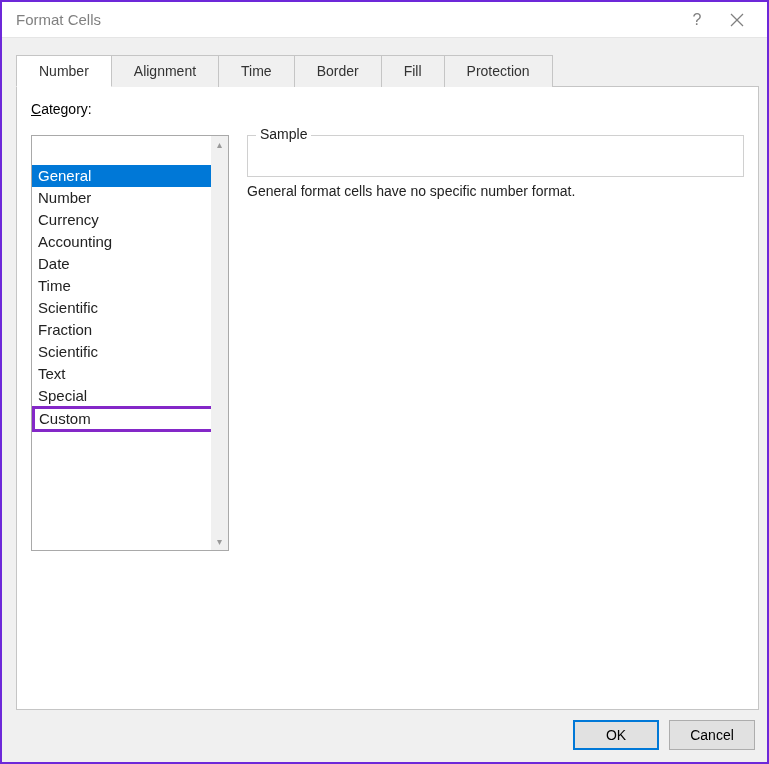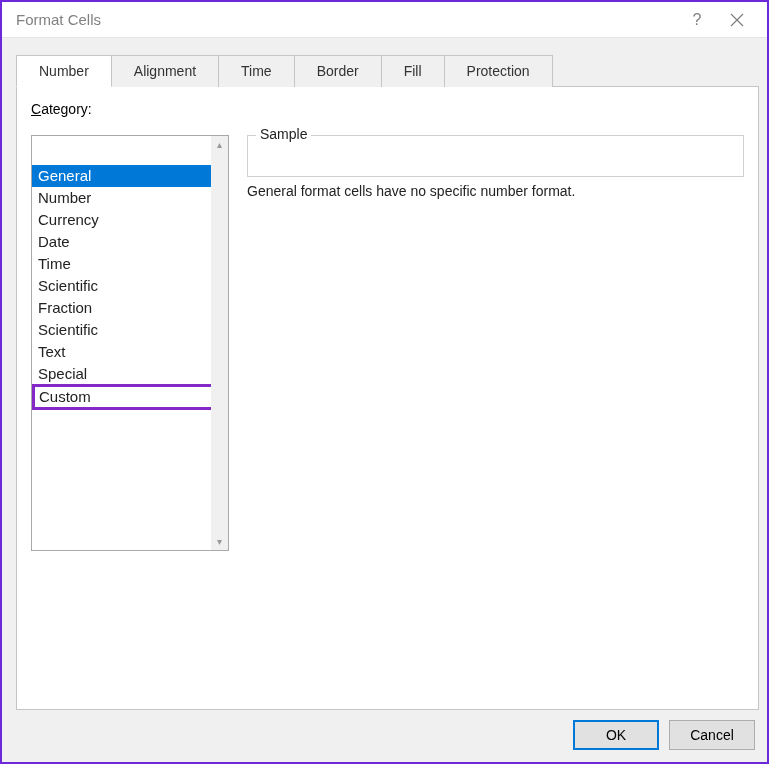--- a/index.html
+++ b/index.html
@@ -112,20 +112,21 @@
       </div>
     <div class="tabpanel">
       <label class="cat-label"><span>C</span><span style="text-decoration:none">ategory:</span></label>
       <div class="columns">
         <div class="cat-col">
           <div class="listbox">
             <div class="list-items">
                 <div class="list-item selected">General</div>
                 <div class="list-item">Number</div>
                 <div class="list-item">Currency</div>
+                <div class="list-item">Accounting</div>
                 <div class="list-item">Date</div>
                 <div class="list-item">Time</div>
                 <div class="list-item">Scientific</div>
                 <div class="list-item">Fraction</div>
                 <div class="list-item">Scientific</div>
                 <div class="list-item">Text</div>
                 <div class="list-item">Special</div>
                 <div class="list-item highlighted">Custom</div>
               </div>
             <div class="scrollbar">

